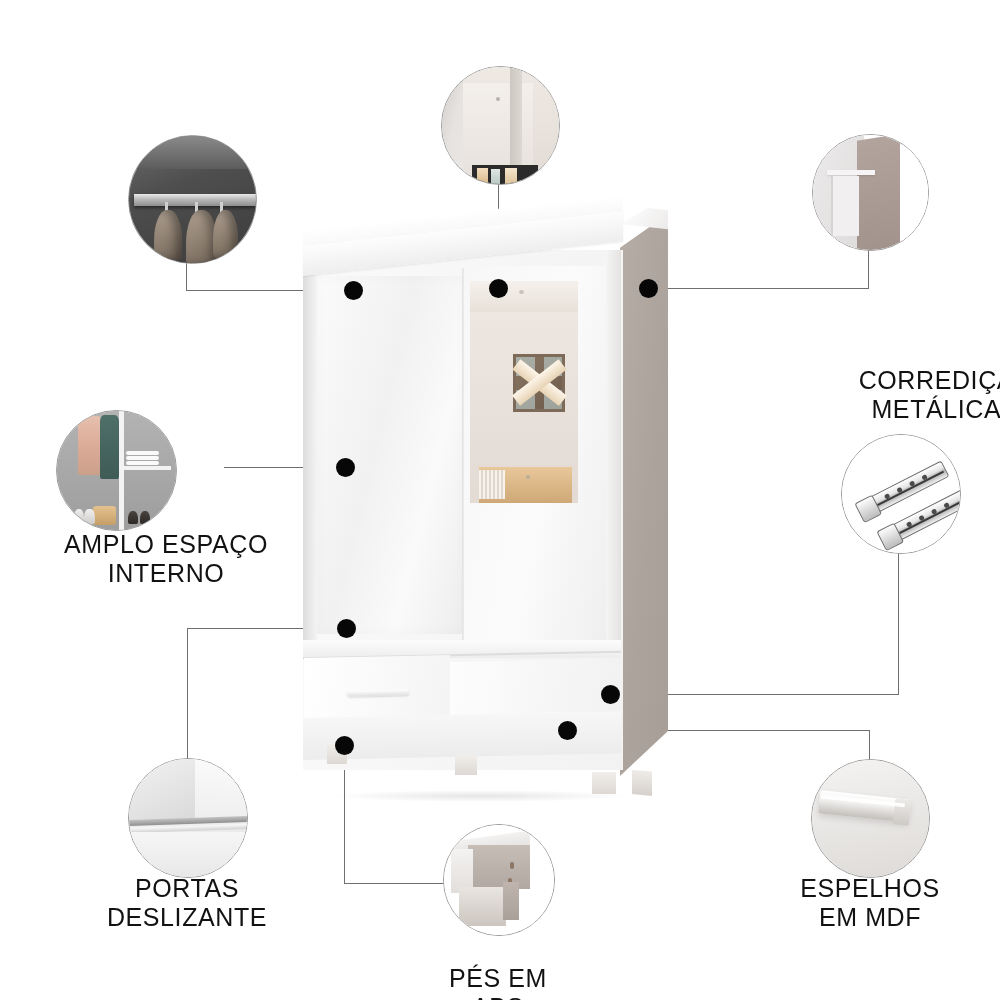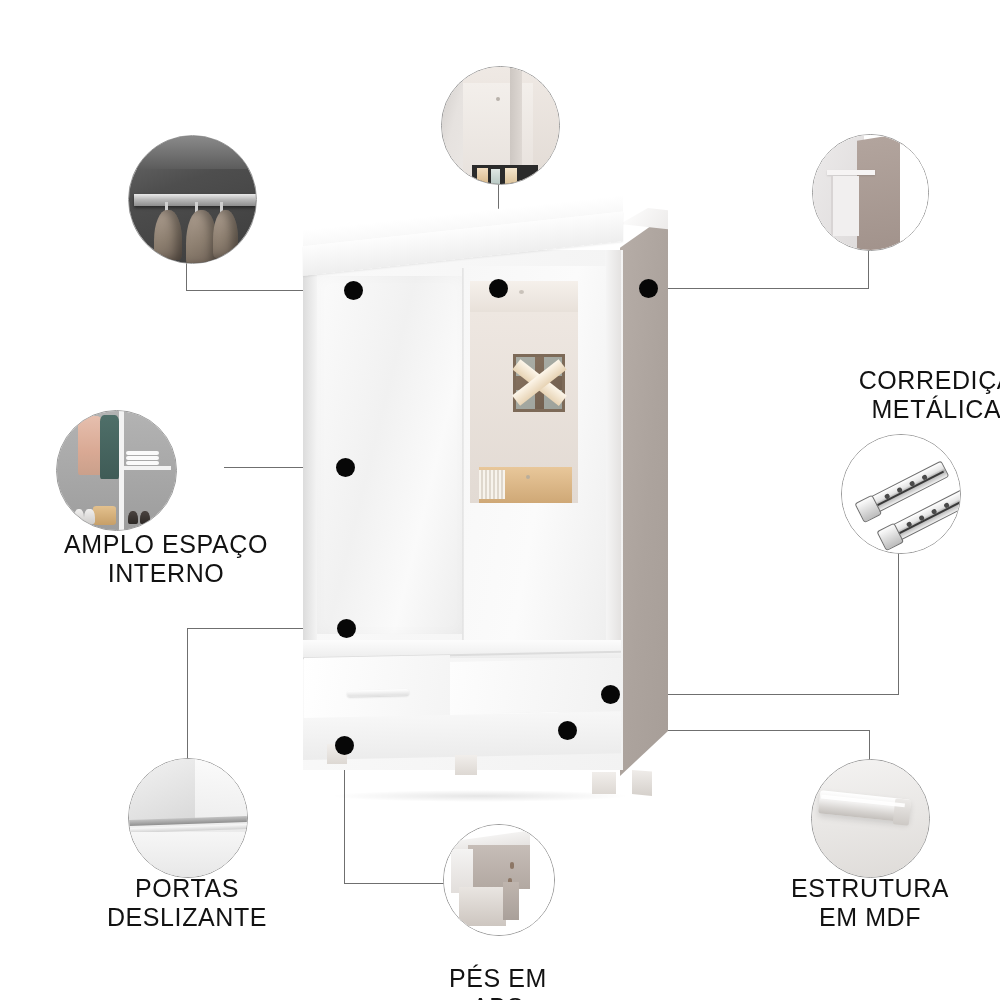--- a/index.html
+++ b/index.html
@@ -445,17 +445,17 @@
 ABS</div>
   <div class="dot" style="left:335px;top:736px;width:19px;height:19px;"></div>
 
   <div class="circle" style="left:811px;top:759px;width:117px;height:117px;">
     <div class="inner art-puxador">
       <div class="bar"></div>
       <div class="capend"></div>
       <div class="hl"></div>
     </div>
   </div>
-  <div class="label" style="left:750px;top:874px;width:240px;">ESTRUTURA
+  <div class="label" style="left:750px;top:874px;width:240px;">ESPELHOS
 EM MDF</div>
   <div class="dot" style="left:558px;top:721px;width:19px;height:19px;"></div>
 
 </div>
 
 </body></html>

